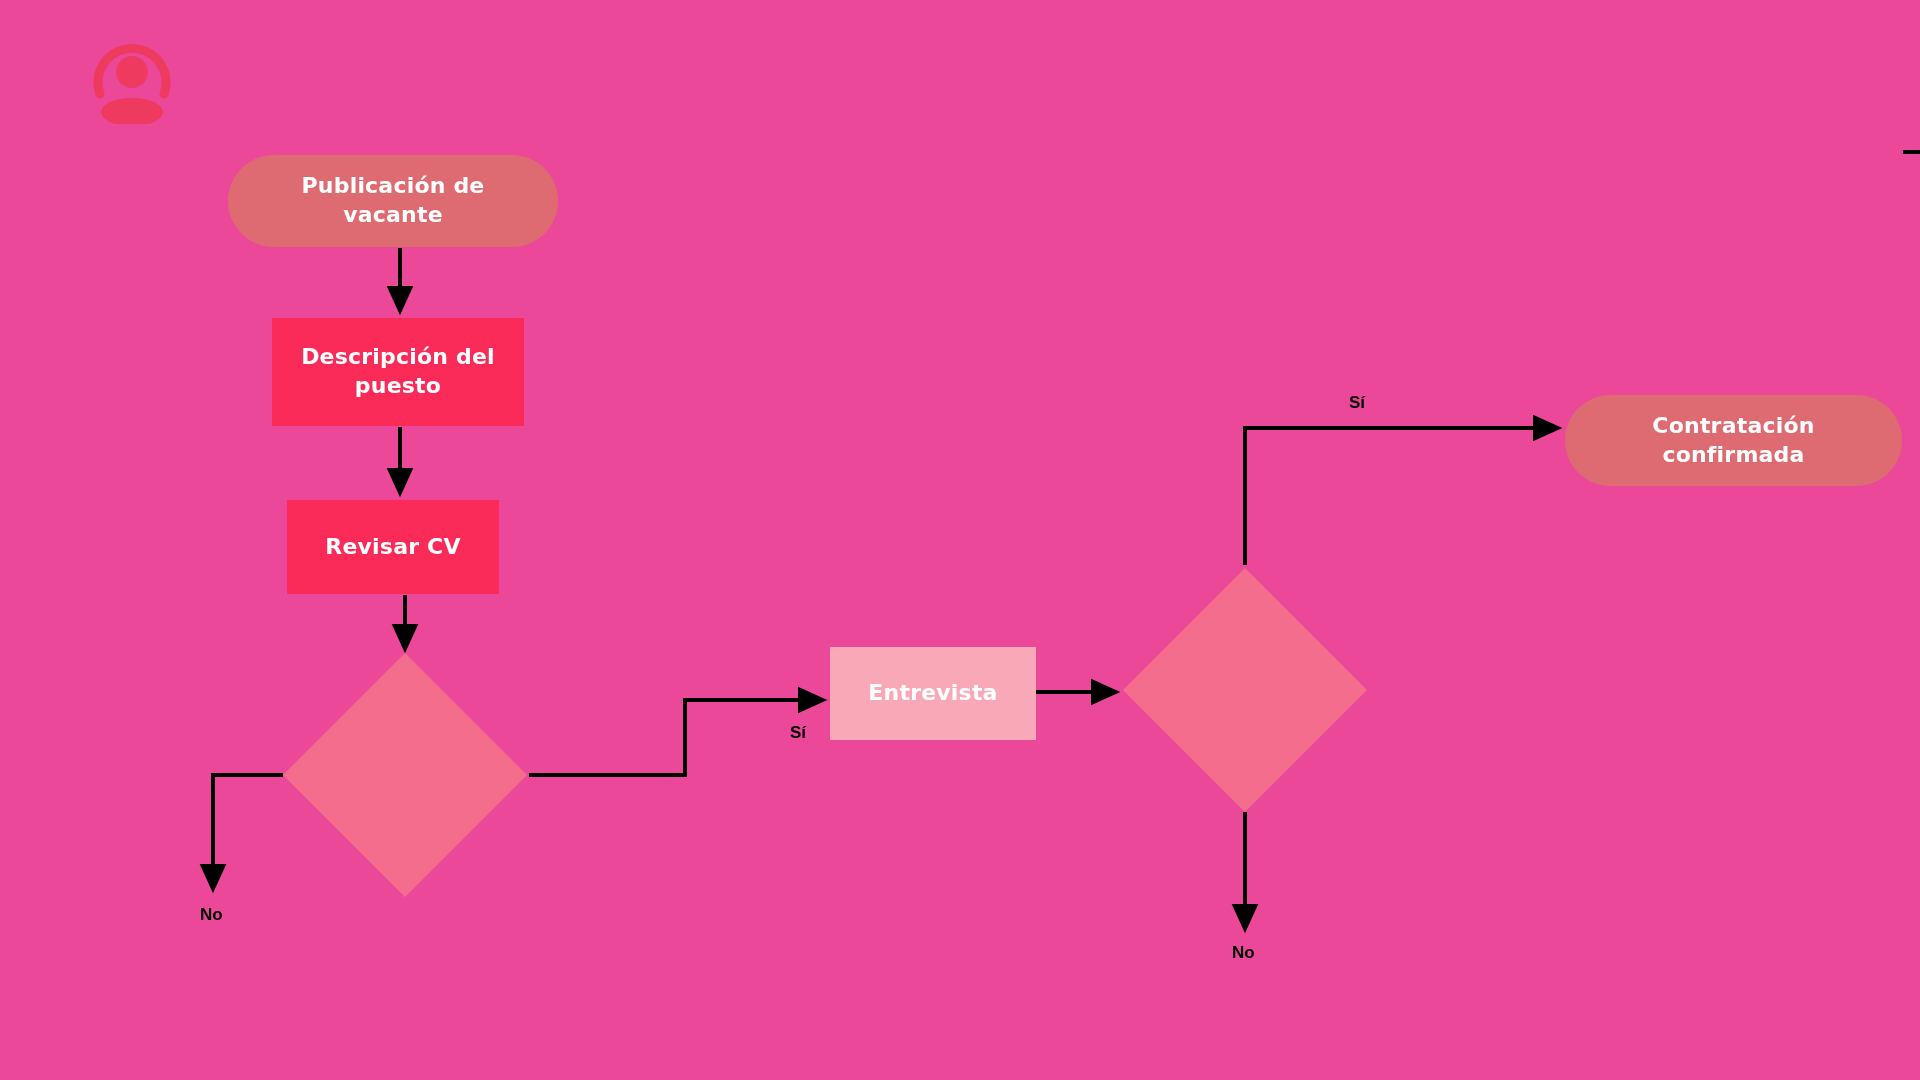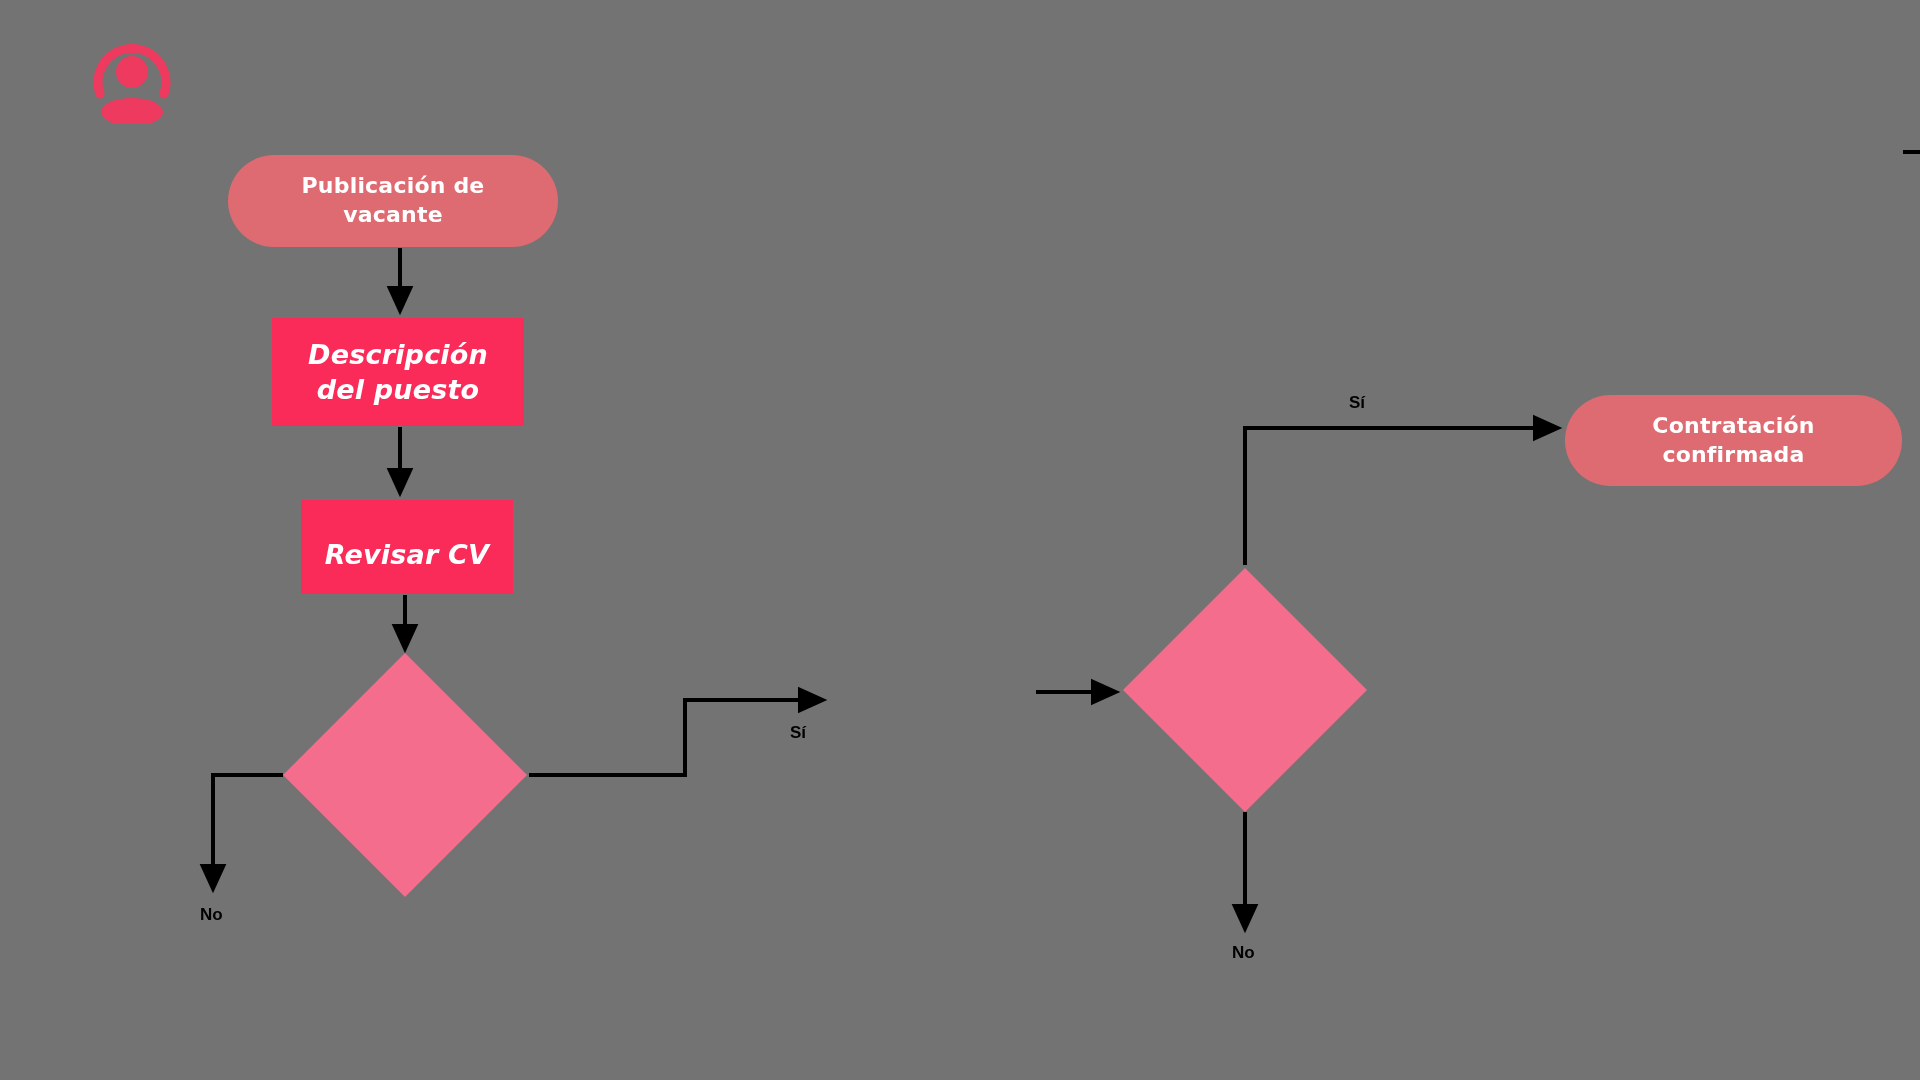--- a/index.html
+++ b/index.html
@@ -13,21 +13,21 @@
     height: 1080px;
     overflow: hidden;
     font-family: "DejaVu Sans", "Liberation Sans", sans-serif;
     position: relative;
   }
 
   #canvas {
     position: relative;
     width: 1920px;
     height: 1080px;
-    background: #737373;
+    background: #ec4899;
   }
 
   
   .logo {
     position: absolute;
     left: 84px;
     top: 32px;
     width: 96px;
     height: 92px;
   }
@@ -46,23 +46,22 @@
     box-sizing: border-box;
   }
 
   .node.pill {
     border-radius: 48px;
     font-size: 22px;
     padding: 6px 26px;
   }
 
   .node.rect {
-    font-size: 27px;
-    padding: 22px 14px;
-    font-style: italic;
+    font-size: 22px;
+    padding: 12px 14px;
   }
 
   .node.diamond-label {
     font-size: 22px;
     pointer-events: none;
     z-index: 3;
   }
 
   .diamond-shape {
     position: absolute;
@@ -72,22 +71,22 @@
   
   #node-publicacion {
     left: 228px; top: 155px;
     width: 330px; height: 92px;
   }
   #node-descripcion {
     left: 272px; top: 318px;
     width: 252px; height: 108px;
   }
   #node-revisar {
-    left: 301px; top: 500px;
-    width: 212px; height: 94px; align-items: flex-end;
+    left: 287px; top: 500px;
+    width: 212px; height: 94px;
   }
   #diamond-perfil {
     left: 283px; top: 653px;
     width: 244px; height: 244px;
   }
   #label-perfil {
     left: 288px; top: 735px;
     width: 234px; height: 80px;
   }
   #node-entrevista {
@@ -178,20 +177,23 @@
   </div>
 
   <div id="node-revisar" class="node rect" style="background:#FA2B59">
     <span>Revisar CV</span>
   </div>
 
   <svg id="diamond-perfil" class="diamond-shape" viewBox="0 0 244 244" width="244" height="244">
     <polygon points="122,0 244,122 122,244 0,122" fill="#F46D8C"></polygon>
   </svg>
 
+  <div id="node-entrevista" class="node rect" style="background:#F9A8B8">
+    <span>Entrevista</span>
+  </div>
 
   <svg id="diamond-oferta" class="diamond-shape" viewBox="0 0 244 244" width="244" height="244">
     <polygon points="122,0 244,122 122,244 0,122" fill="#F46D8C"></polygon>
   </svg>
 
   <div id="node-contratacion" class="node pill" style="background:#DE6B72">
     <span>Contratación confirmada</span>
   </div>
 
   <div id="edge-label-si-perfil" class="edge-label">Sí</div>

